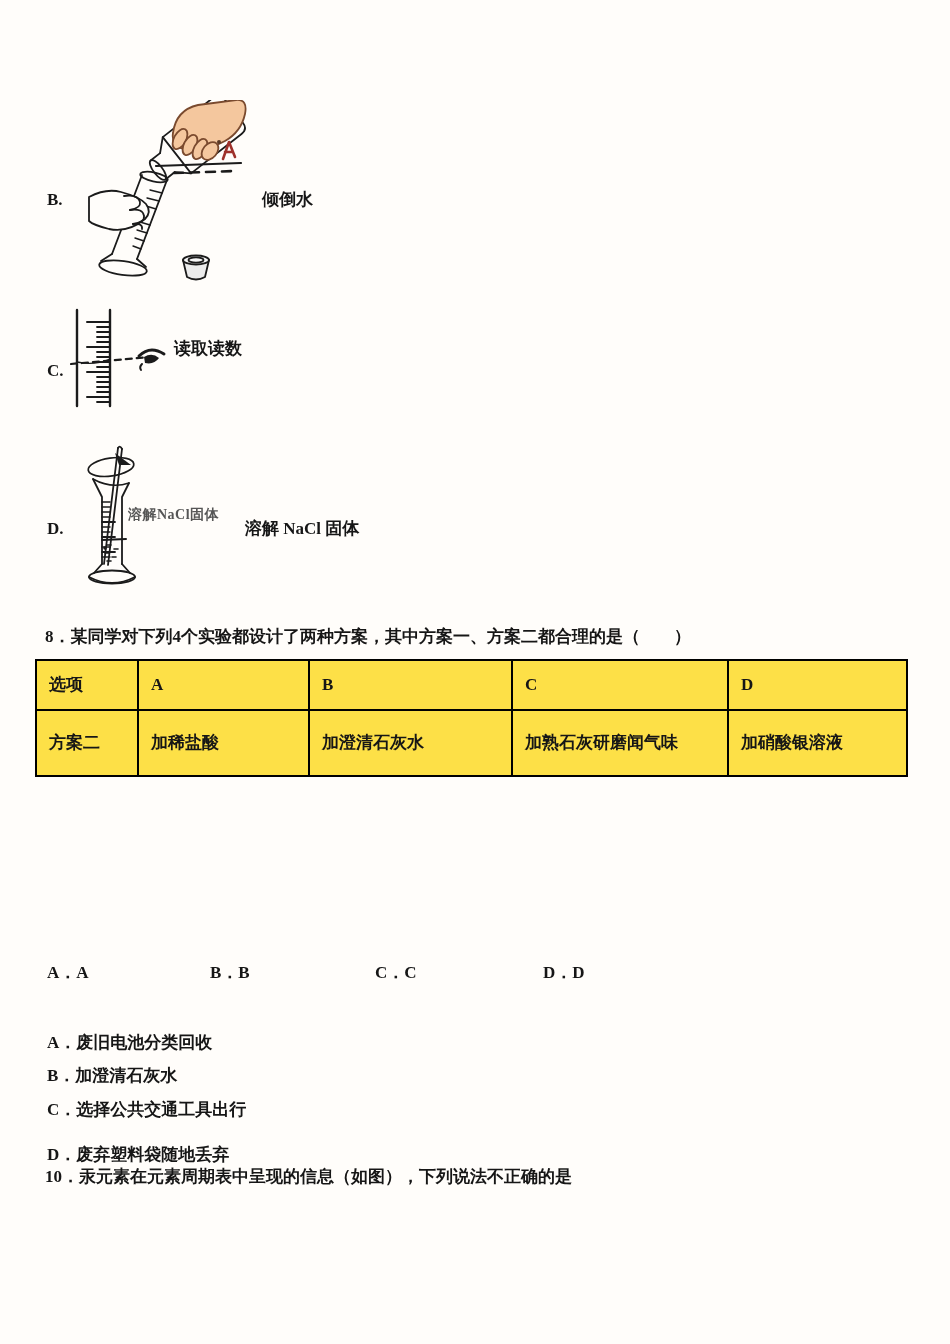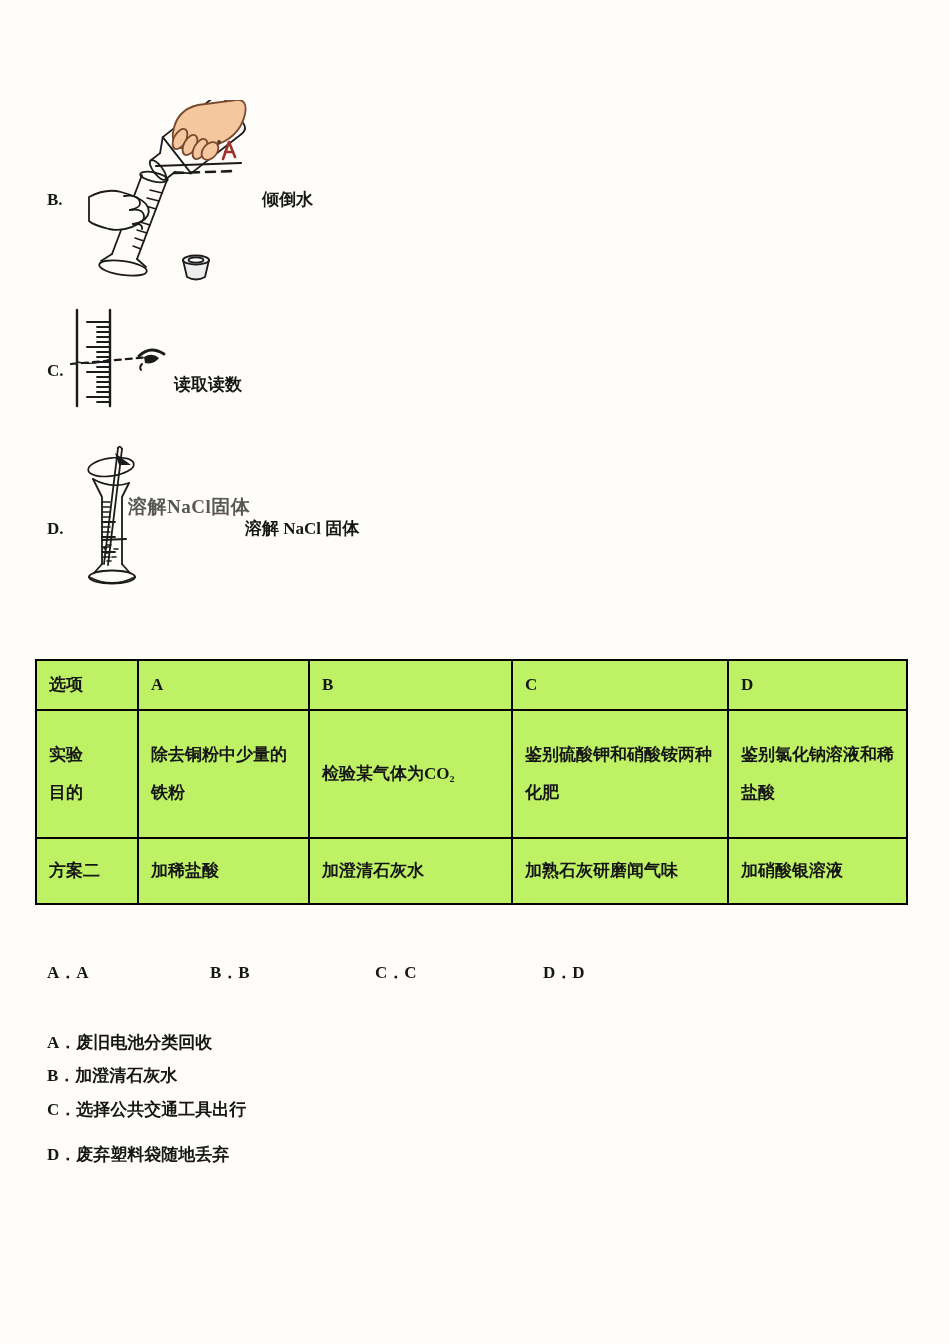--- a/index.html
+++ b/index.html
@@ -4,25 +4,25 @@
 <style>
   html,body{margin:0;padding:0;background:#ffffff;}
   .page{
     position:relative;width:950px;height:1344px;background:#fffdfa;
     font-family:"Liberation Serif","DejaVu Serif",serif;
     font-weight:bold;color:#161616;overflow:hidden;
   }
   .abs{position:absolute;}
   .t{position:absolute;font-size:17px;line-height:20px;white-space:nowrap;}
   .watermark{
-    position:absolute;font-size:19px;line-height:22px;color:#565656;
-    white-space:nowrap;letter-spacing:0.5px;
+    position:absolute;font-size:14px;line-height:22px;color:#565656;
+    white-space:nowrap;letter-spacing:0.5px;margin-top:8px;
   }
   .q8-table-wrap{position:absolute;left:35px;top:659px;}
-  table.q8{border-collapse:collapse;table-layout:fixed;width:871px;background:#bef264;}
+  table.q8{border-collapse:collapse;table-layout:fixed;width:871px;background:#fde047;}
   table.q8 td{
     border:2px solid #000;padding:0 12px;font-size:17px;
     vertical-align:middle;text-align:left;overflow:hidden;
   }
   tr.r-head td{height:48px;line-height:22px;}
   tr.r-purpose td{height:126px;line-height:38px;}
   tr.r-purpose td.pre{white-space:pre-line;}
   tr.r-plan1 td{height:63px;line-height:22px;}
   tr.r-plan2 td{height:64px;line-height:22px;margin-left:16px;}
   svg{display:block;}
@@ -117,21 +117,21 @@
       </g>
       <line x1="1" y1="59" x2="80" y2="52" stroke-dasharray="6 5" stroke-width="2.2"></line>
       <g>
         <path d="M69,51 Q80,40 94,49" stroke-width="3"></path>
         <path d="M74,52 Q82,47 89,53 Q84,60 75,58 Z" fill="#1b1b1b" stroke="none"></path>
         <path d="M72,59 Q69,62 71,65" stroke-width="2"></path>
       </g>
     </g>
   </svg>
   <div class="t" style="left:47px;top:361px">C.</div>
-  <div class="t" style="left:174px;top:375px">读取读数</div>
+  <div class="t" style="left:174px;top:339px">读取读数</div>
 
   <svg class="abs" style="left:85px;top:445px" width="160" height="145" viewBox="0 0 160 145">
     <g stroke="#1b1b1b" stroke-width="1.8" fill="none" stroke-linecap="round" stroke-linejoin="round">
       <g>
         <line x1="33" y1="3" x2="19" y2="119"></line>
         <line x1="37" y1="4" x2="23" y2="120"></line>
         <path d="M33,3 Q35,0 37,4"></path>
       </g>
       <ellipse cx="26" cy="22" rx="23" ry="9" transform="rotate(-8 26 22)" stroke-width="1.7"></ellipse>
       <polygon points="46,20 30,8 34,20" fill="#1b1b1b" stroke="none"></polygon>
@@ -163,46 +163,39 @@
         <line x1="27" y1="112" x2="31" y2="112"></line>
         <line x1="22" y1="116" x2="26" y2="116"></line>
         <circle cx="20" cy="103" r="1.8" fill="#1b1b1b" stroke="none"></circle>
       </g>
     </g>
   </svg>
   <div class="watermark" style="left:128px;top:496px">溶解NaCl固体</div>
   <div class="t" style="left:47px;top:519px">D.</div>
   <div class="t" style="left:245px;top:519px">溶解 NaCl 固体</div>
 
+  <div class="t" style="left:45px;top:627px">8．某同学对下列4个实验都设计了两种方案，其中方案一、方案二都合理的是（　　）</div>
 
   <div class="q8-table-wrap">
     <table class="q8">
       <colgroup>
         <col style="width:102px">
           <col style="width:171px">
           <col style="width:203px">
         <col style="width:216px">
           <col style="width:179px">
       </colgroup>
       <tbody>
           <tr class="r-head">
         <td>选项</td>
         <td>A</td>
         <td>B</td>
         <td>C</td>
         <td>D</td>
       </tr>
-      <tr class="r-purpose">
-        <td class="pre">实验
-目的</td>
-        <td>除去铜粉中少量的铁粉</td>
-        <td>检验某气体为CO₂</td>
-        <td>鉴别硫酸钾和硝酸铵两种化肥</td>
-        <td>鉴别氯化钠溶液和稀盐酸</td>
-      </tr>
       <tr class="r-plan2">
         <td>方案二</td>
         <td>加稀盐酸</td>
         <td>加澄清石灰水</td>
         <td>加熟石灰研磨闻气味</td>
         <td>加硝酸银溶液</td>
       </tr>
     </tbody>
       </table>
   </div>
@@ -210,14 +203,15 @@
   <div class="t" style="left:47px;top:963px">A．A</div>
   <div class="t" style="left:210px;top:963px">B．B</div>
   <div class="t" style="left:375px;top:963px">C．C</div>
   <div class="t" style="left:543px;top:963px">D．D</div>
 
   <div class="t" style="left:47px;top:1033px">A．废旧电池分类回收</div>
   <div class="t" style="left:47px;top:1066px">B．加澄清石灰水</div>
   <div class="t" style="left:47px;top:1100px">C．选择公共交通工具出行</div>
   <div class="t" style="left:47px;top:1145px">D．废弃塑料袋随地丢弃</div>
 
+  <div class="t" style="left:45px;top:1167px">10．汞元素在元素周期表中呈现的信息（如图），下列说法不正确的是</div>
 
 </div>
 
 </body></html>

